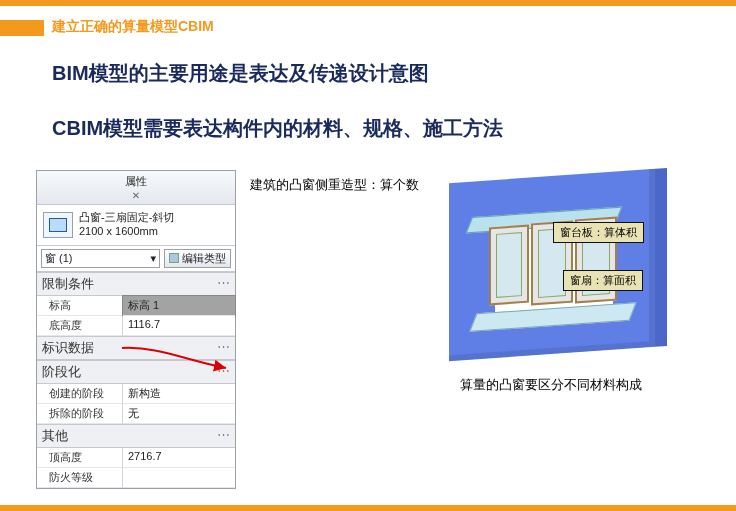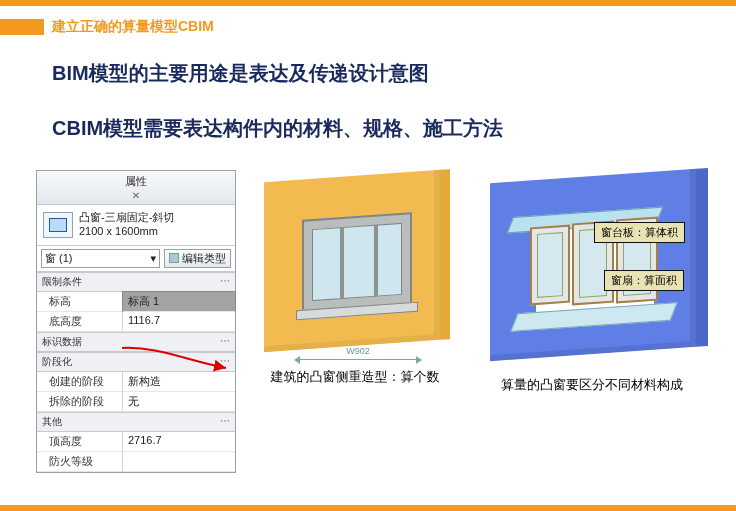--- a/index.html
+++ b/index.html
@@ -11,21 +11,21 @@
     overflow: hidden;
   }
   .slide {
     width: 736px; height: 511px;
     border-top: 6px solid #f39a1e;
     border-bottom: 6px solid #f39a1e;
     position: relative;
     background: #fff;
   }
   .title-bar {
-    display: flex; align-items: center;
+    display: flex; align-items: flex-end;
     margin: 12px 0 0 0;
   }
   .title-block {
     width: 44px; height: 16px;
     background: #f39a1e;
     margin-right: 8px;
   }
   .title-text {
     color: #f39a1e; font-weight: bold;
     font-size: 14px;
@@ -96,21 +96,21 @@
     border: 1px solid #9aa0a6;
     padding: 1px 4px;
     background: linear-gradient(#fefefe,#e4e8ee);
     display:flex; align-items:center; gap:3px;
     font-size:11px;
   }
   .btn-et .ic { width:10px;height:10px; background:#b0c4de; border:1px solid #6a8; }
   .grp {
     background: #eef0f3;
     padding: 2px 5px;
-    font-size: 10px;
+    font-size: 13px;
     color: #333;
     border-top: 1px solid #c6cad0;
     border-bottom: 1px solid #c6cad0;
     display:flex; justify-content:space-between;
   }
   .grp .exp { color:#666; }
   .row {
     display: flex;
     font-size: 11px;
   }
@@ -318,33 +318,20 @@
         <div class="lbl">顶高度</div>
         <div class="val">2716.7</div>
       </div>
       <div class="row">
         <div class="lbl">防火等级</div>
         <div class="val"></div>
       </div>
     </div>
 
     <div class="fig">
-      <div class="fig-img">
-        <div class="wall-a"></div>
-        <div class="bay-a">
-          <div class="frame"></div>
-          <div class="pane"></div>
-          <div class="mullion m1"></div>
-          <div class="mullion m2"></div>
-          <div class="sill"></div>
-        </div>
-        <div class="dim-w">
-          <span>W902</span>
-        </div>
-      </div>
       <div class="caption">建筑的凸窗侧重造型：算个数</div>
     </div>
 
     <div class="fig">
       <div class="fig-img2">
         <div class="wall-b"></div>
         <div class="opening"></div>
         <div class="board"></div>
         <div class="sash s1">
             <div class="glass"></div>

